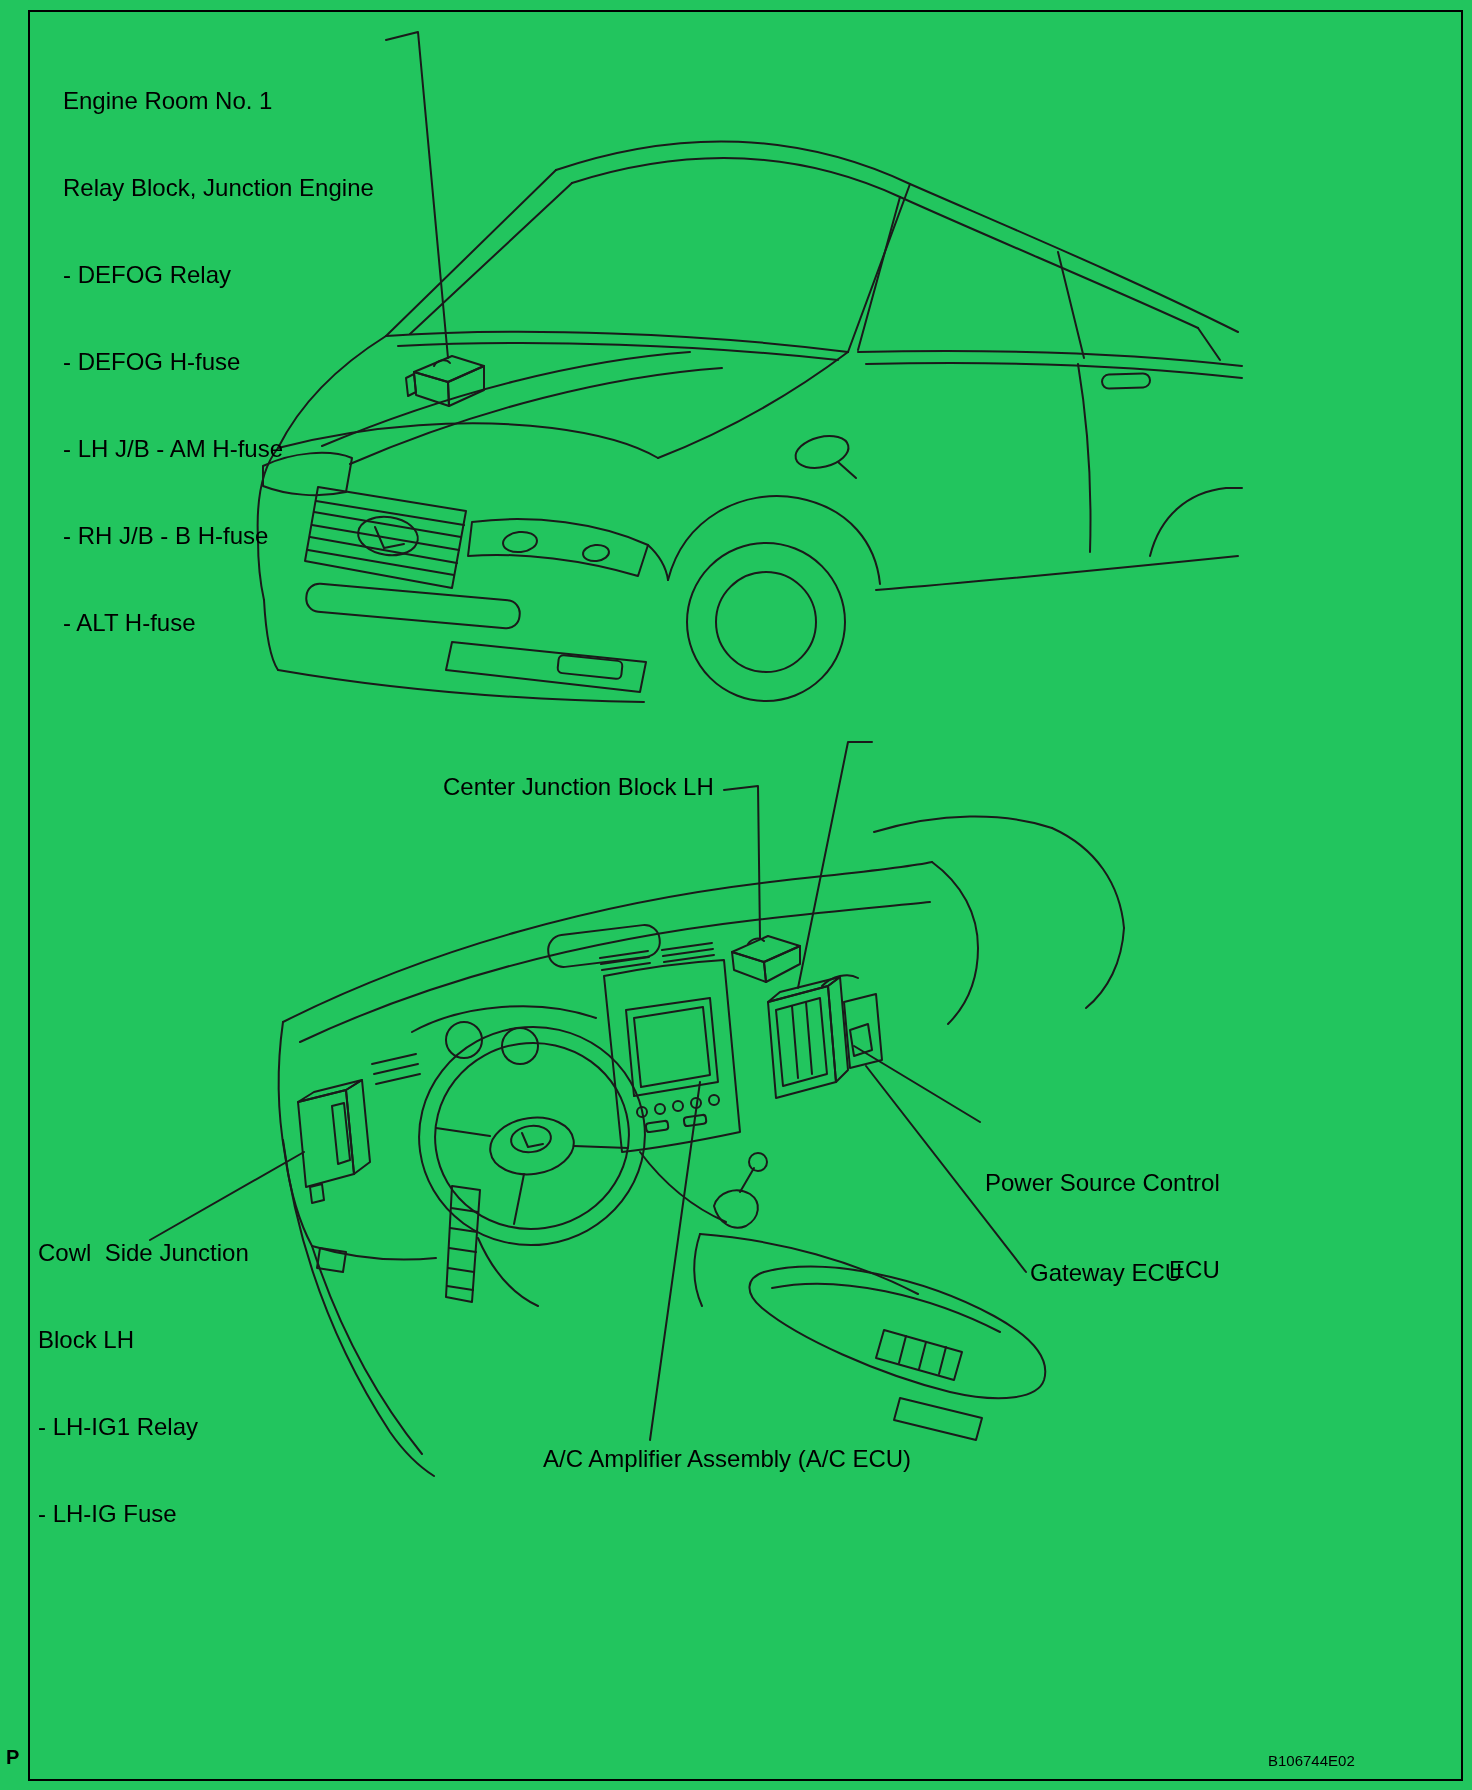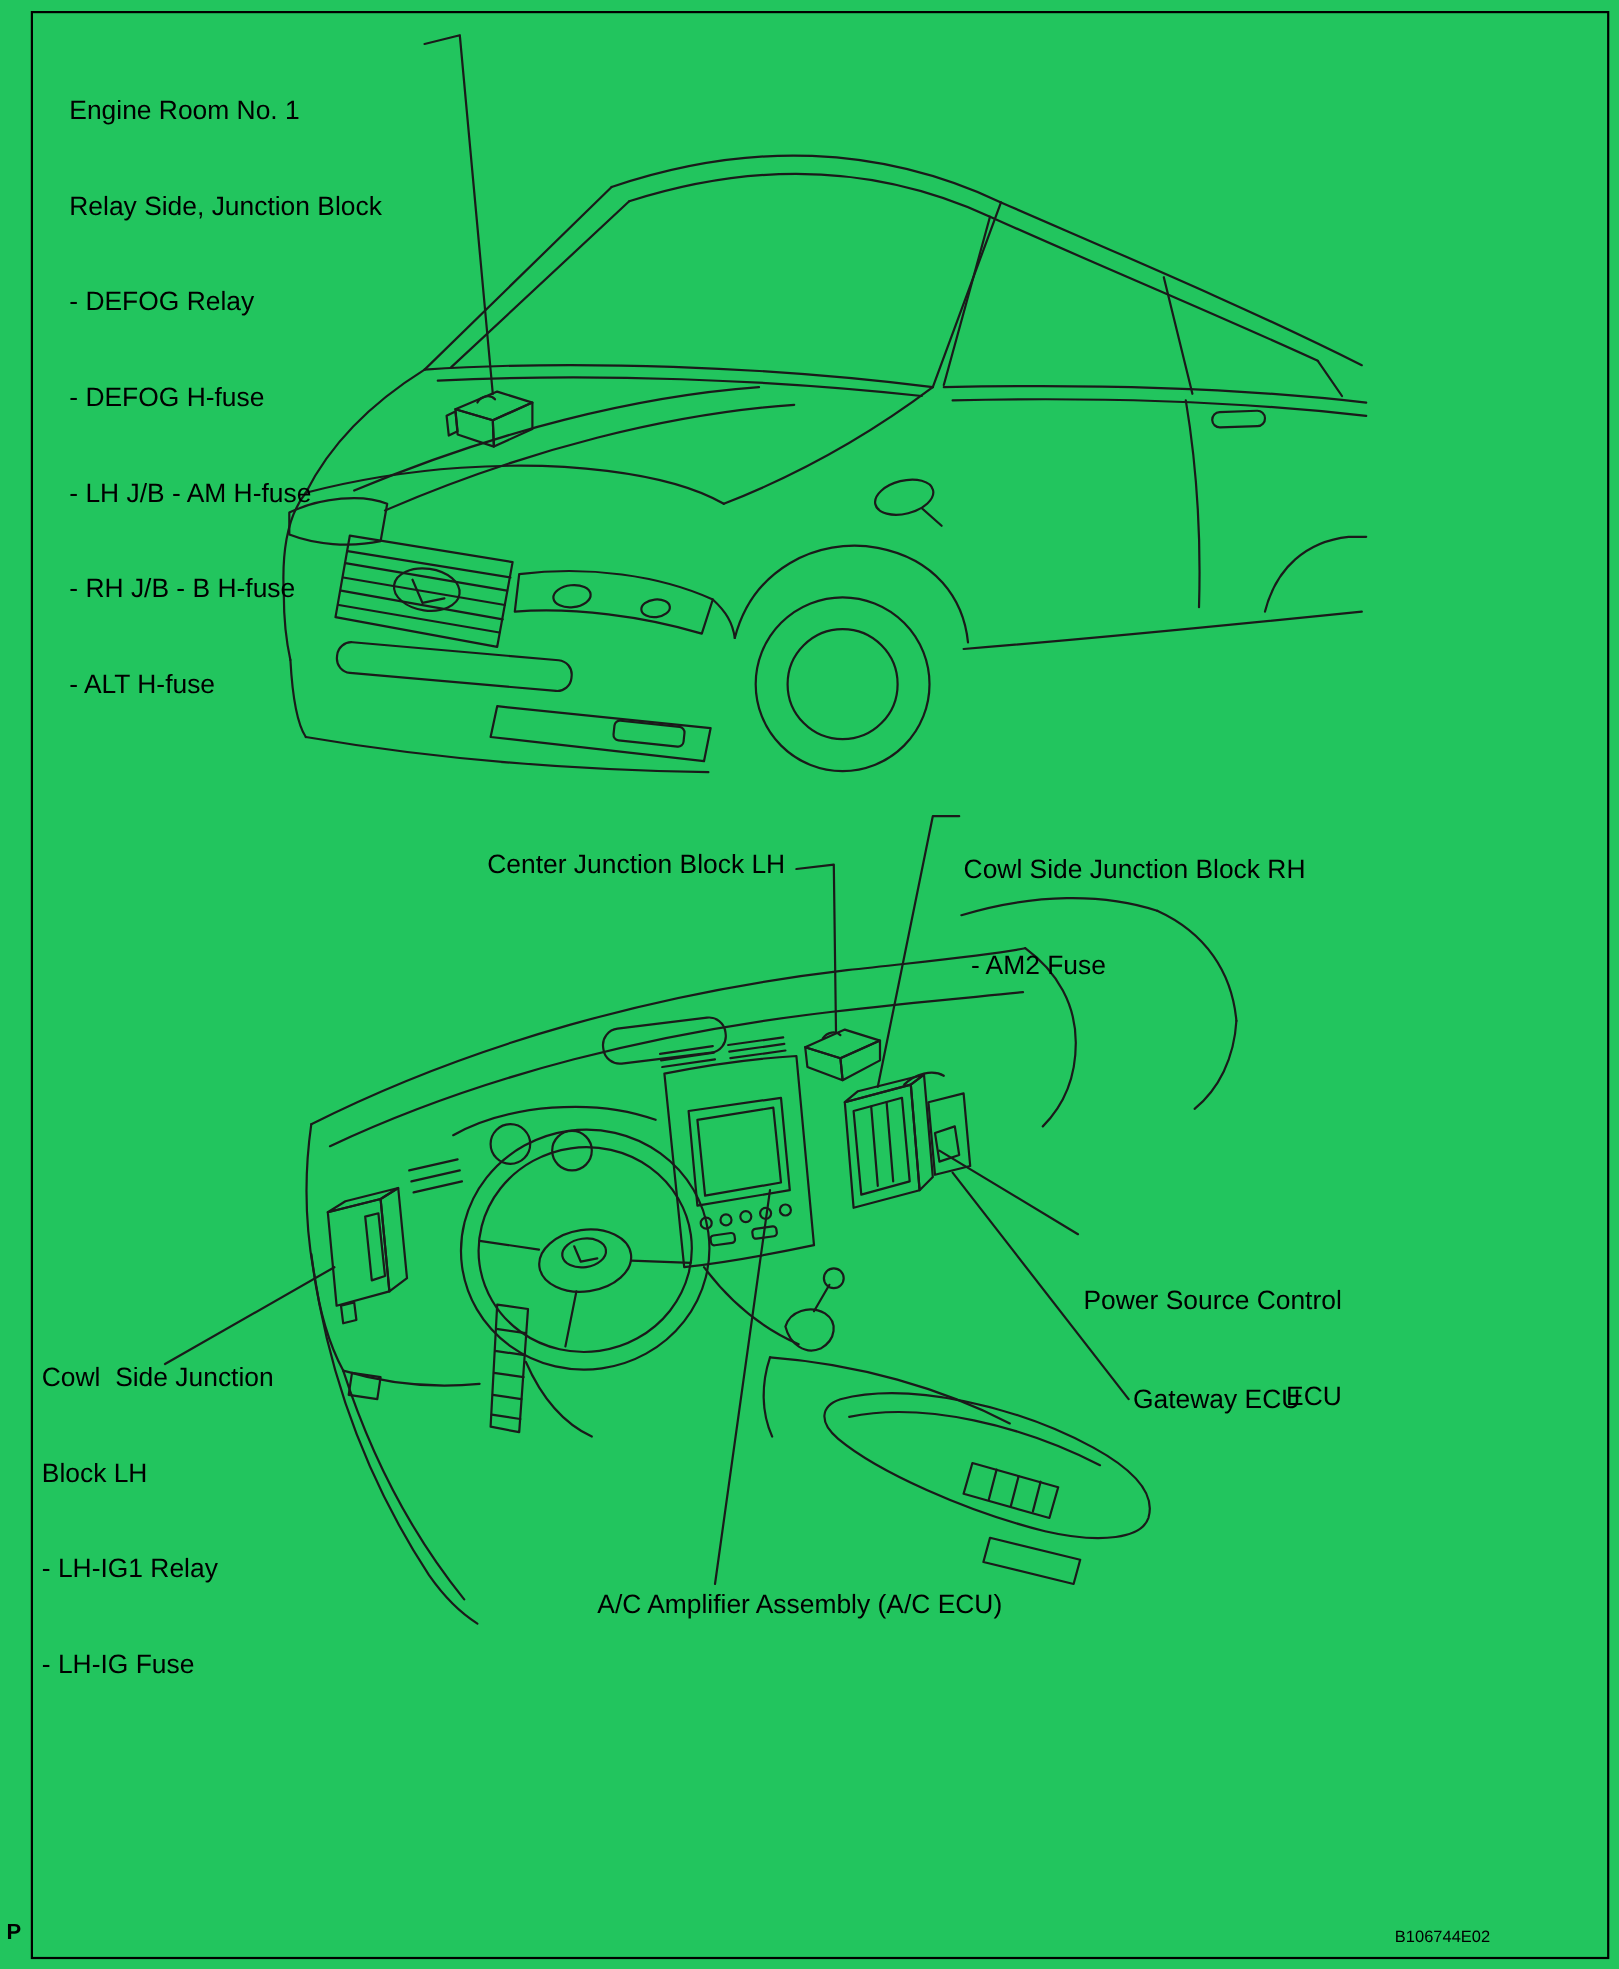--- a/index.html
+++ b/index.html
@@ -231,32 +231,28 @@
       <path d="M 724,790 L 758,786 L 760,938"></path>
       <path d="M 980,1122 L 854,1046"></path>
       <path d="M 1026,1272 L 866,1066"></path>
       <path d="M 150,1240 L 304,1152"></path>
       <path d="M 650,1440 L 700,1082"></path>
     </g>
   </svg>
 
   <div class="label" style="left:63px; top:28px;">
     <div>Engine Room No. 1</div>
-    <div>Relay Side, Junction Block</div>
+    <div>Relay Block, Junction Engine</div>
     <div>- DEFOG Relay</div>
     <div>- DEFOG H-fuse</div>
     <div>- LH J/B - AM H-fuse</div>
     <div>- RH J/B - B H-fuse</div>
     <div>- ALT H-fuse</div>
   </div>
 
-  <div class="label" style="left:876px; top:718px;">
-    <div>Cowl Side Junction Block RH</div>
-    <div> - AM2 Fuse</div>
-  </div>
 
   <div class="label" style="left:443px; top:772px;">Center Junction Block LH</div>
 
   <div class="label" style="left:985px; top:1110px;text-align:right;">
     <div>Power Source Control</div>
     <div>ECU</div>
   </div>
 
   <div class="label" style="left:1030px; top:1258px;">Gateway ECU</div>
 

